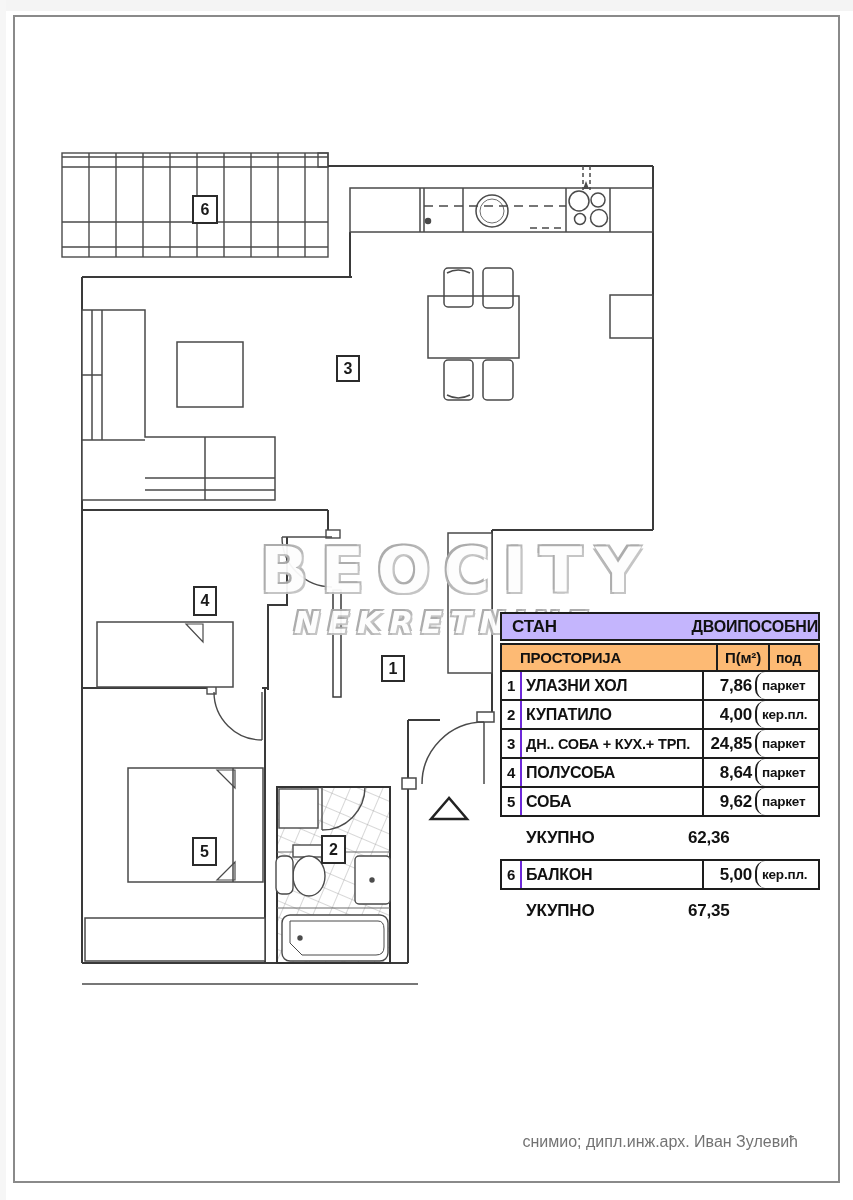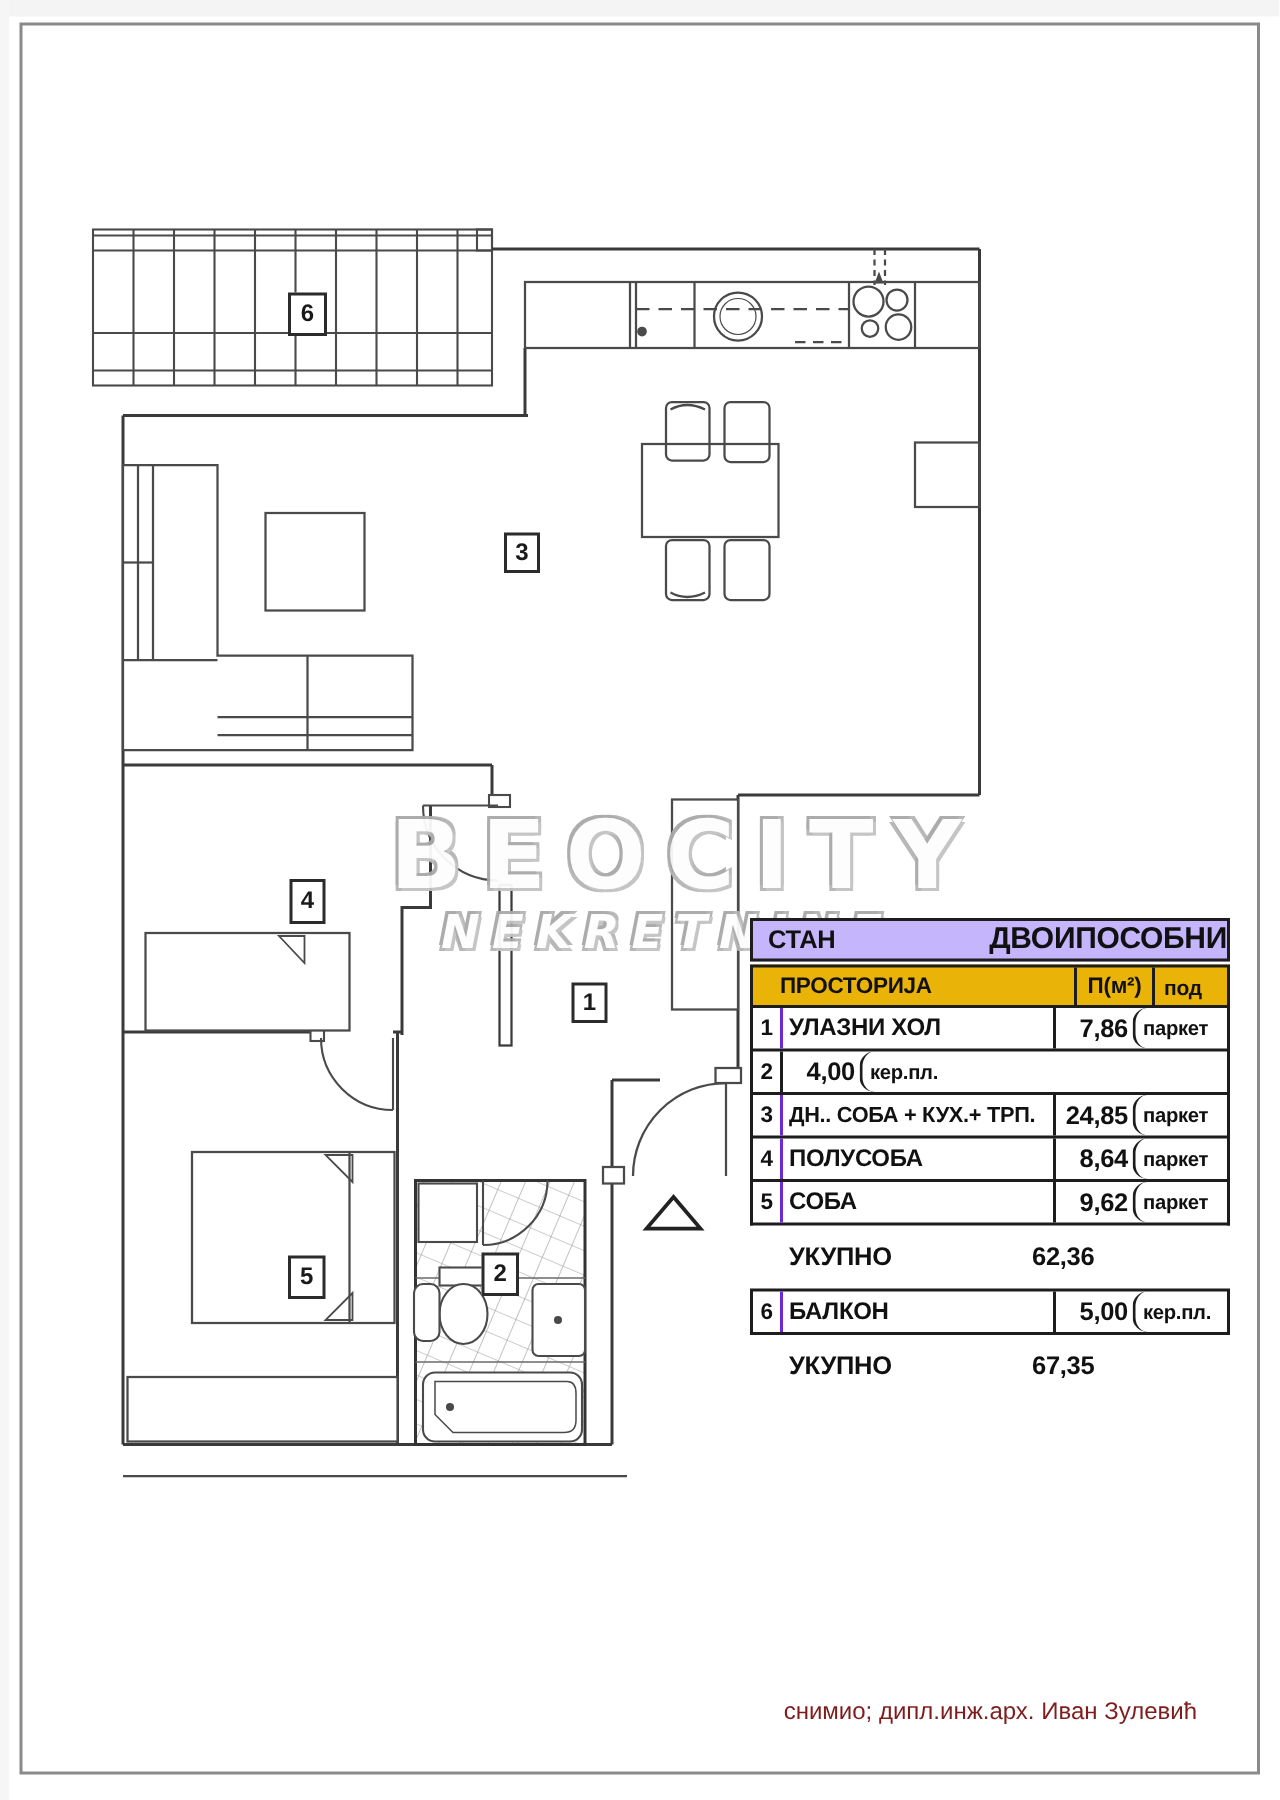--- a/index.html
+++ b/index.html
@@ -23,22 +23,22 @@
   .rlabel{position:absolute;z-index:3;border:2px solid #2b2b2b;background:#fff;
           font-weight:bold;font-size:16px;color:#1a1a1a;display:flex;
           align-items:center;justify-content:center;line-height:1;}
 
   
   .atable{position:absolute;left:500px;top:612px;width:320px;z-index:3;color:#111;
           font-weight:bold;letter-spacing:-0.2px;}
   .t-title{height:25px;border:2px solid #1d1d1d;background:#c4b5fd;display:flex;
            align-items:center;font-size:17px;}
   .t-title .tl{padding-left:10px;width:186px;}
-  .t-title .tr{font-size:20px;}
-  .t-colhead{margin-top:2px;border:2px solid #1d1d1d;background:#eab308;height:25px;
+  .t-title .tr{font-size:16px;}
+  .t-colhead{margin-top:2px;border:2px solid #1d1d1d;background:#fdba74;height:25px;
              display:flex;align-items:center;font-size:15px;}
   .t-colhead .c-room{padding-left:18px;width:196px;}
   .t-colhead .c-area{width:50px;border-left:2px solid #1d1d1d;border-right:2px solid #1d1d1d;
                      align-self:stretch;display:flex;align-items:center;justify-content:center;}
   .t-colhead .c-floor{flex:1;padding-left:6px;font-size:14px;}
   .t-rows{border:2px solid #1d1d1d;border-top:none;background:#fff;}
   .t-row{display:flex;height:27px;align-items:center;border-top:2px solid #1d1d1d;font-size:16px;}
   .t-row:first-child{border-top:none;}
   .t-row .c-num{width:18px;text-align:center;font-size:15px;align-self:stretch;
                 display:flex;align-items:center;justify-content:center;}
@@ -48,21 +48,21 @@
                 border-left:2px solid #1d1d1d;align-self:stretch;display:flex;
                 align-items:center;justify-content:flex-end;}
   .t-row .c-floor{flex:1;padding-left:5px;font-size:13.5px;border-left:2px solid #1d1d1d;
                   align-self:stretch;display:flex;align-items:center;border-radius:10px;}
   .t-sum{display:flex;height:42px;align-items:center;font-size:17px;}
   .t-sum .s-label{padding-left:26px;width:162px;}
   .t-sum .s-val{width:46px;text-align:left;}
   .t-balcony{border:2px solid #1d1d1d;background:#fff;}
   .t-balcony .t-row{border-top:none;}
 
-  .credit{position:absolute;z-index:3;right:55px;top:1133px;font-size:16px;color:#7f1d1d;}
+  .credit{position:absolute;z-index:3;right:55px;top:1133px;font-size:16px;color:#737373;}
 </style>
 </head>
 <body>
 
 <div class="page">
   <div class="scan-edge-top"></div>
   <div class="scan-edge-left"></div>
   <div class="page-border"></div>
 
   <svg class="plan" width="853" height="1200" viewBox="0 0 853 1200">
@@ -244,20 +244,21 @@
     </div>
     <div class="t-rows">
       <div class="t-row">
         <span class="c-num">1</span>
         <span class="c-name">УЛАЗНИ ХОЛ</span>
         <span class="c-val">7,86</span>
         <span class="c-floor">паркет</span>
       </div>
       <div class="t-row">
         <span class="c-num">2</span>
+        <span class="c-name">КУПАТИЛО</span>
         <span class="c-val">4,00</span>
         <span class="c-floor">кер.пл.</span>
       </div>
       <div class="t-row">
         <span class="c-num">3</span>
         <span class="c-name" style="font-size:14.5px;">ДН.. СОБА + КУХ.+ ТРП.</span>
         <span class="c-val">24,85</span>
         <span class="c-floor">паркет</span>
       </div>
       <div class="t-row">

